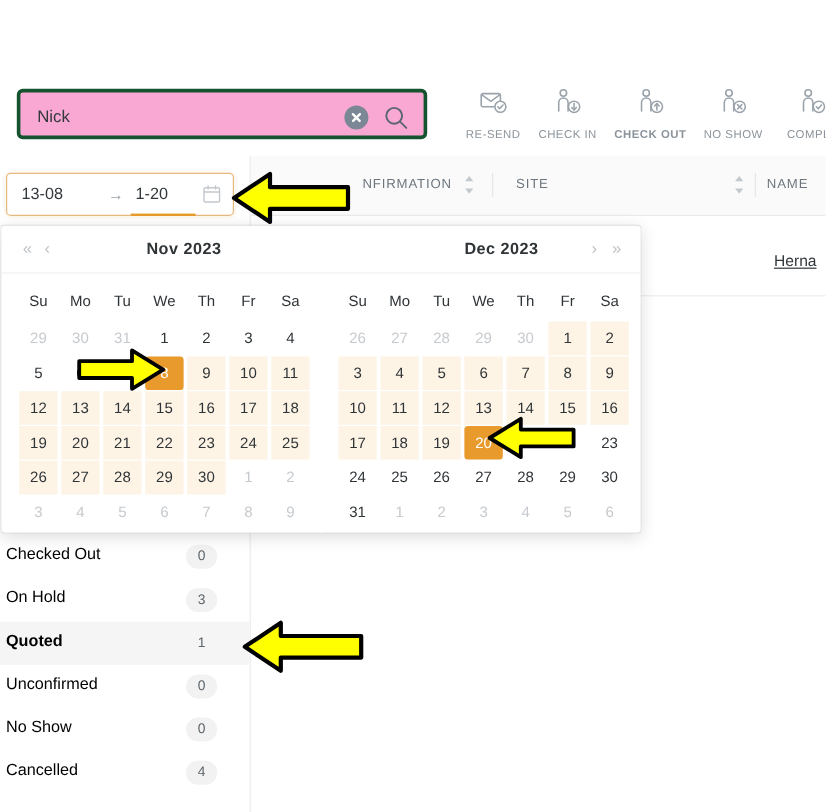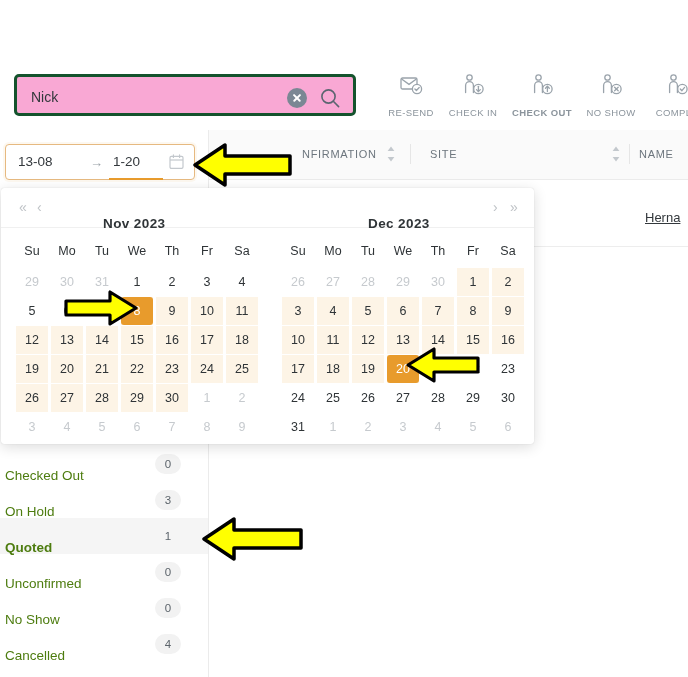--- a/index.html
+++ b/index.html
@@ -152,22 +152,22 @@
     position: absolute; left: 0; top: 316px;
     width: 208px;
   }
   .status-item {
     position: relative;
     height: 36px;
     cursor: pointer;
   }
   .status-item.selected { background: #f5f5f5; }
   .status-label {
-    position: absolute; left: 0; top: 22px;
-    font-size: 13.5px; color: #4d7c0f;
+    position: absolute; left: 0; top: 8px;
+    font-size: 13.5px; color: #000000;
   }
   .status-item.selected .status-label { font-weight: bold; }
   .status-count {
     position: absolute; right: 27px; top: 8px;
     min-width: 26px; height: 20px; line-height: 20px;
     border-radius: 10px;
     background: #f2f2f2;
     font-size: 11.5px; color: #5c646b;
     text-align: center; padding: 0 6px;
   }
@@ -211,23 +211,24 @@
     background: #fff;
     border-radius: 3px;
     box-shadow: 0 3px 14px rgba(0,0,0,0.14), 0 0 1px rgba(0,0,0,0.2);
   }
   .cal-header {
     position: absolute; left: 0; top: 0;
     width: 533px; height: 40px;
     border-bottom: 1px solid #f0f0f0;
   }
   .cal-title {
-    position: absolute; top: 28px;
+    position: absolute; top: 12px;
     font-size: 13.5px; font-weight: bold; color: #2f3437;
     letter-spacing: .4px;
+    margin-left: 19px;
   }
   #cal-title-left { left: 102px; }
   #cal-title-right { left: 367px; }
   .cal-nav {
     position: absolute; top: 11px;
     font-size: 14px; color: #bfc3c7;
     cursor: pointer; user-select: none;
   }
   #nav-prev-year { left: 18px; }
   #nav-prev-month { left: 36px; }

